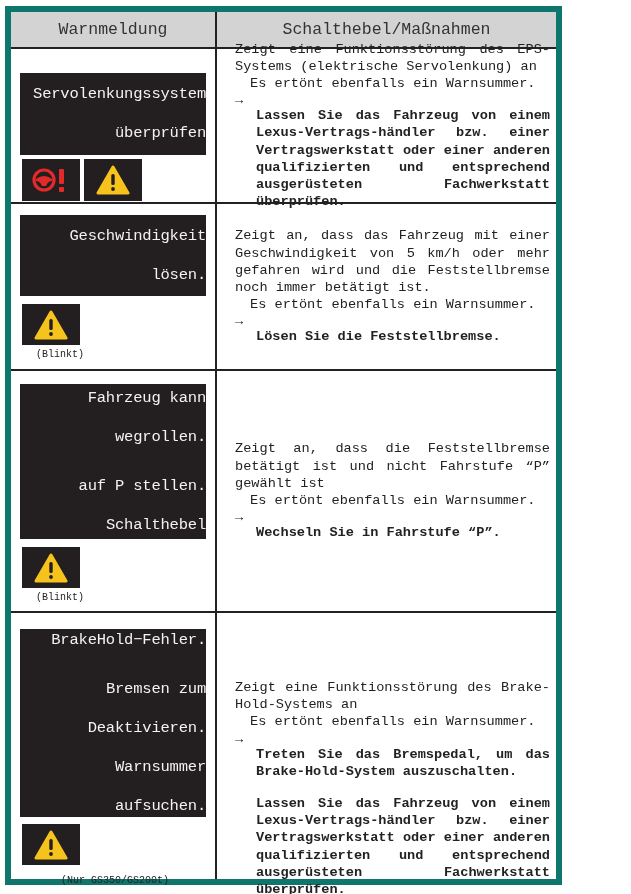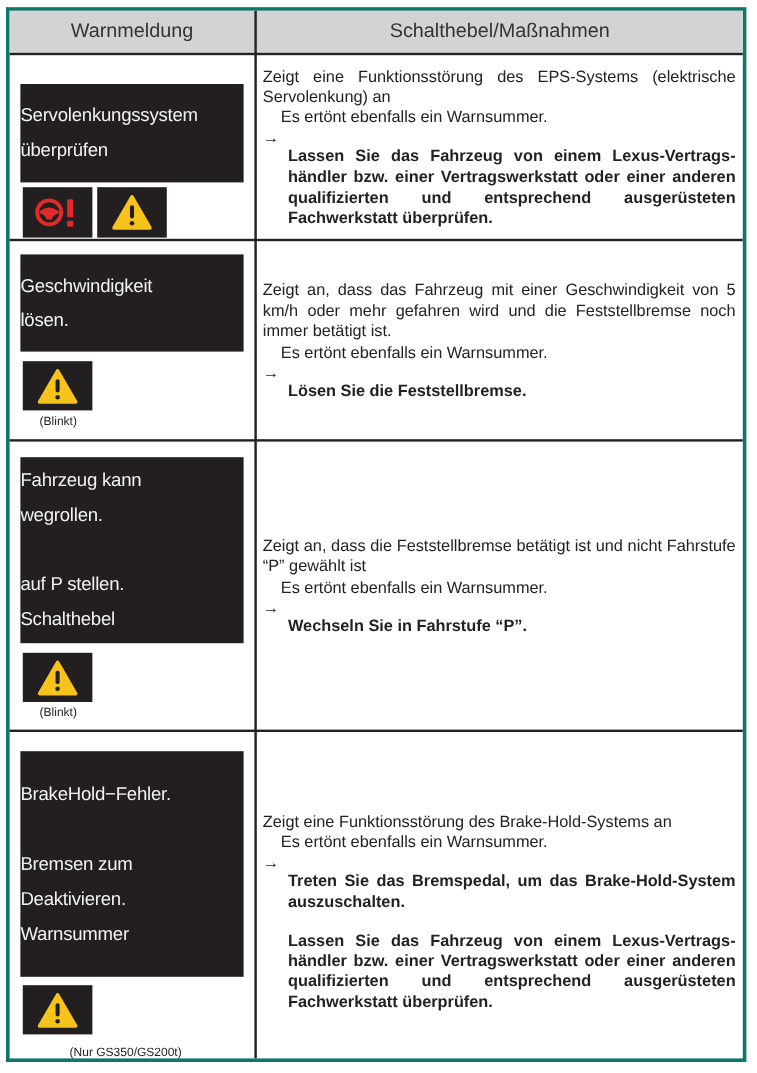--- a/index.html
+++ b/index.html
@@ -1,44 +1,45 @@
 <!DOCTYPE html>
 <html><head>
 <meta charset="utf-8">
 <style>
   * { box-sizing: border-box; margin: 0; padding: 0; }
   html, body { width: 631px; height: 894px; background: #ffffff; overflow: hidden; }
   body { font-family: "Liberation Sans", sans-serif; color: #222; position: relative; }
 
   .table {
-    position: absolute; left: 5px; top: 6px; width: 617px; height: 879px;
-    border: 3px solid #0f766e;
+    position: absolute; left: 5px; top: 6px; width: 557px; height: 879px;
+    border: 6px solid #0f766e;
+    font-family: Liberation Mono, monospace;
   }
   .hline { position: absolute; left: 0; right: 0; height: 2px; background: #222; }
   .vline { position: absolute; top: 0; bottom: 0; left: 204px; width: 2px; background: #222; }
 
   .header {
     position: absolute; left: 0; right: 0; top: 0; height: 35px; background: #d3d3d3;
   }
   .hcell {
     position: absolute; top: 0; height: 35px; line-height: 35px; text-align: center;
     font-size: 16.5px; color: #333; font-weight: normal;
   }
   .hcell.c1 { left: 0; width: 204px; }
   .hcell.c2 { left: 206px; right: 0; }
 
   .row { position: absolute; left: 0; right: 0; }
   .left { position: absolute; left: 0; top: 0; width: 204px; height: 100%; }
   .right { position: absolute; left: 206px; right: 0; top: 0; height: 100%;
-           display: flex; align-items: center; padding: 0 6px 0 5px; }
+           display: flex; align-items: center; padding: 0 6px 0 18px; }
 
   .panel {
     position: absolute; left: 9px; width: 186px; background: #231f20;
-    color: #f2f2f2; text-align: left; font-size: 15.5px; letter-spacing: -0.2px;
-    display: flex; flex-direction: column; justify-content: center;
+    color: #f2f2f2; text-align: right; font-size: 15.5px; letter-spacing: -0.2px;
+    display: flex; flex-direction: column; justify-content: center; gap: 10px;
   }
   .panel .ln { display: block; line-height: 29px; }
   .panel .gap { display: block; height: 29px; }
 
   .icon-box {
     position: absolute; width: 58px; height: 42px; background: #231f20;
     display: flex; align-items: center; justify-content: center;
   }
   .note { position: absolute; font-size: 10px; color: #222; }
 
@@ -164,20 +165,21 @@
   </div>
 
   <div class="row" style="top:601px;height:276px">
     <div class="left">
       <div class="panel" style="top:16px;height:188px">
         <span class="ln">BrakeHold−Fehler.</span>
         <span class="gap"></span>
         <span class="ln">Bremsen zum</span>
         <span class="ln">Deaktivieren.</span>
         <span class="ln">Warnsummer</span>
+        <span class="ln">aufsuchen.</span>
       </div>
       <div class="icon-box" style="left:11px;top:211px;height:41px">
         <svg width="34" height="30" viewBox="0 0 34 30">
           <path d="M17 2 L32 28 L2 28 Z" fill="#f6c31c" stroke="#f6c31c" stroke-width="3" stroke-linejoin="round"></path>
           <rect x="15.3" y="9" width="3.4" height="11" rx="1.5" fill="#231f20"></rect>
           <circle cx="17" cy="24" r="1.9" fill="#231f20"></circle>
         </svg>
       </div>
       <div class="note" style="left:50px;top:262px">(Nur GS350/GS200t)</div>
     </div>

